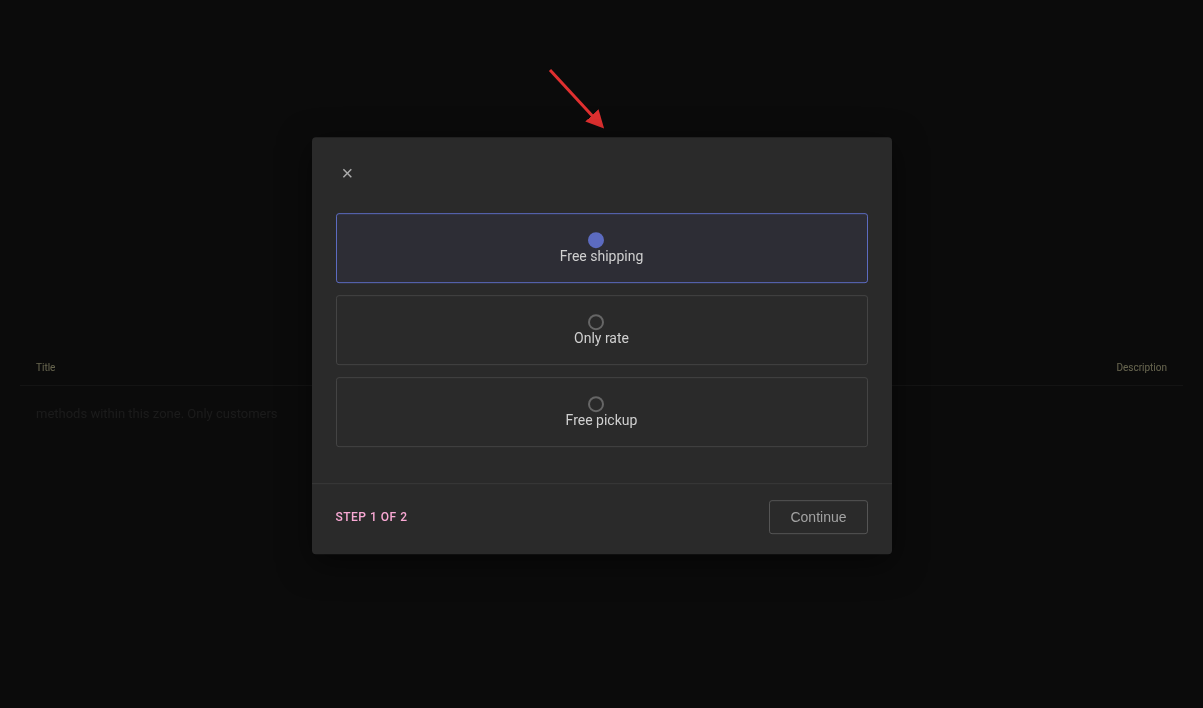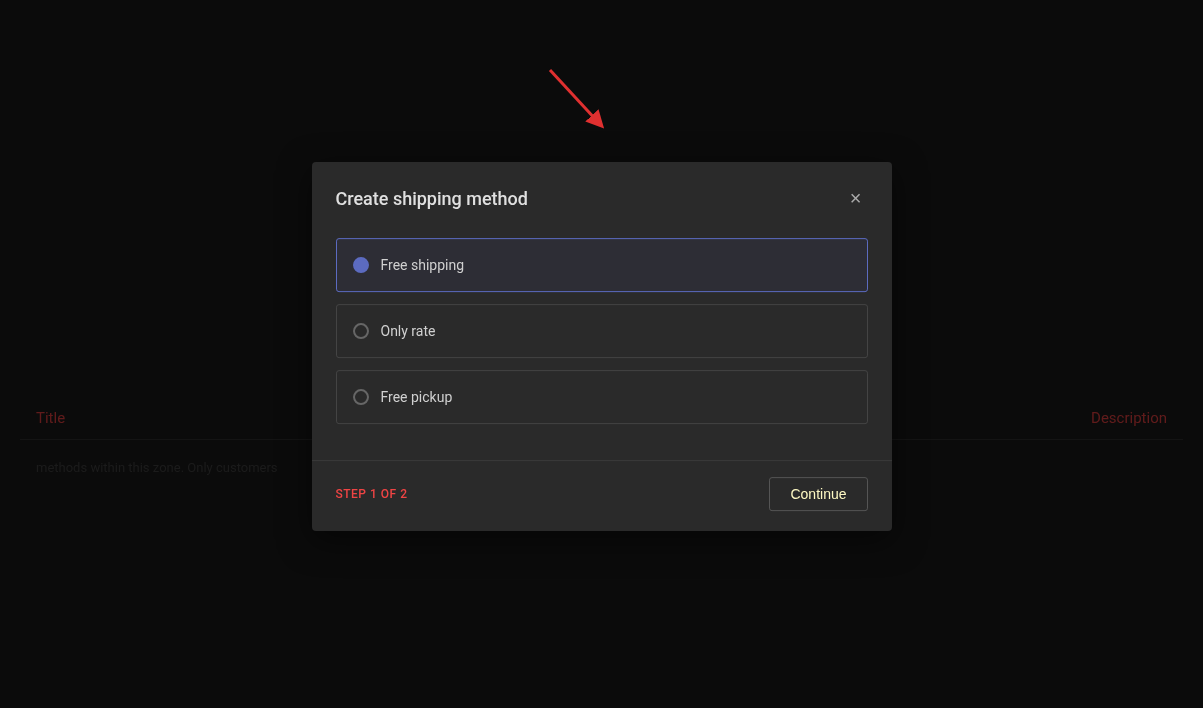--- a/index.html
+++ b/index.html
@@ -29,23 +29,22 @@
     }
 
     .bg-table-header {
       display: flex;
       justify-content: space-between;
       padding: 12px 16px;
       border-bottom: 1px solid #333;
     }
 
     .bg-table-header span {
-      color: #ef4444;
-      font-size: 15px;
-      margin-top: 47px;
+      color: #fef9c3;
+      font-size: 10px;
     }
 
     .bg-table-text {
       padding: 20px 16px;
       color: #444;
       font-size: 13px;
     }
 
     
     .overlay {
@@ -96,20 +95,21 @@
     .shipping-option {
       display: flex;
       align-items: center;
       padding: 18px 16px;
       border: 1px solid #444;
       border-radius: 3px;
       margin-bottom: 12px;
       cursor: pointer;
       background: #2a2a2a;
       transition: border-color 0.15s;
+      flex-direction: column;
     }
 
     .shipping-option.selected {
       border-color: #5c6bc0;
       background: #2d2d35;
     }
 
     .shipping-option-radio {
       width: 16px;
       height: 16px;
@@ -131,30 +131,30 @@
 
     .modal-footer {
       display: flex;
       justify-content: space-between;
       align-items: center;
       padding: 16px 24px 20px 24px;
       border-top: 1px solid #3a3a3a;
     }
 
     .step-label {
-      color: #ef4444;
+      color: #f9a8d4;
       font-size: 12px;
       font-weight: 500;
       letter-spacing: 0.5px;
       text-transform: uppercase;
     }
 
     .continue-btn {
       background: #2a2a2a;
-      color: #fef9c3;
+      color: #a3a3a3;
       border: 1px solid #555;
       border-radius: 3px;
       padding: 8px 20px;
       font-size: 14px;
       cursor: pointer;
       font-weight: 400;
     }
 
     
     .arrow-annotation {
@@ -185,21 +185,20 @@
   <defs>
     <marker id="arrowhead" markerWidth="6" markerHeight="6" refX="3" refY="3" orient="auto">
       <polygon points="0 0, 6 3, 0 6" fill="#e03030"></polygon>
     </marker>
   </defs>
   <line x1="10" y1="10" x2="58" y2="62" stroke="#e03030" stroke-width="3" marker-end="url(#arrowhead)"></line>
 </svg>
 
 <div class="modal">
   <div class="modal-header">
-    <span class="modal-title">Create shipping method</span>
     <button class="modal-close">×</button>
   </div>
 
   <div class="modal-body">
 
     <div class="shipping-option selected">
       <div class="shipping-option-radio"></div>
       <span class="shipping-option-label">Free shipping</span>
     </div>
 

